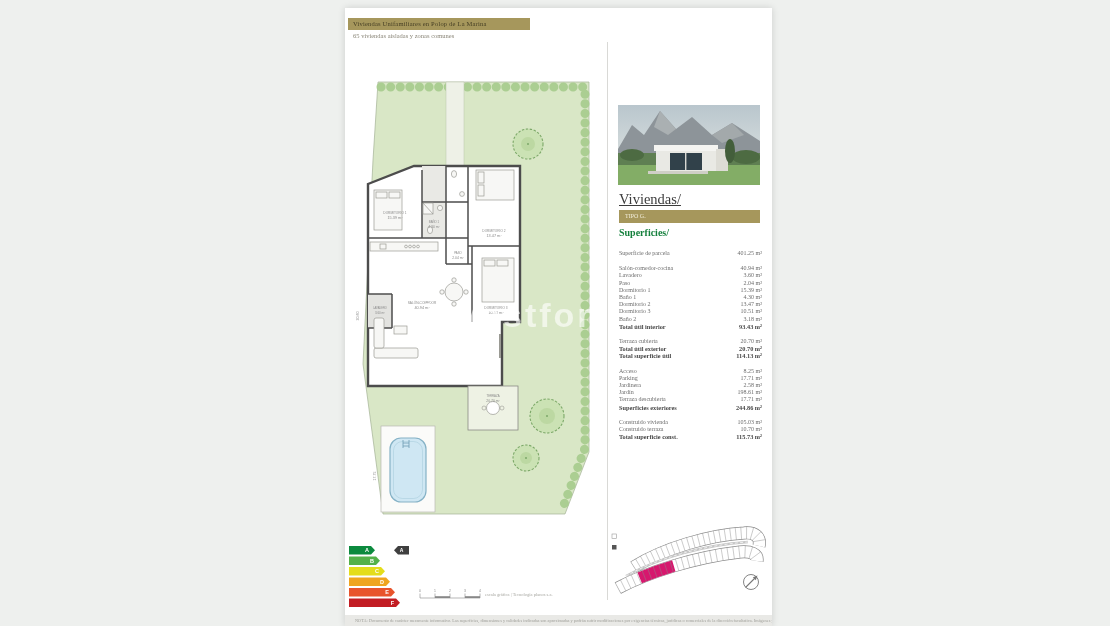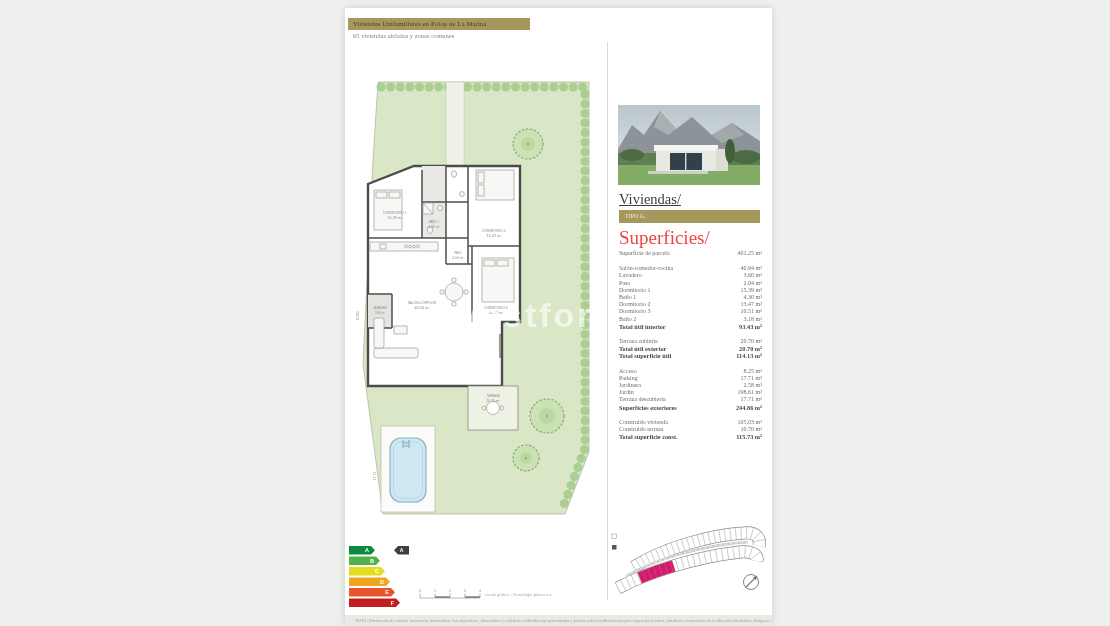--- a/index.html
+++ b/index.html
@@ -17,21 +17,21 @@
   .watermark{position:absolute;left:78px;top:288px;font-family:"Liberation Sans",sans-serif;
              font-weight:bold;font-size:34px;letter-spacing:3px;color:rgba(255,255,255,.62);
              z-index:6;pointer-events:none;}
   
   .divider{position:absolute;left:262px;top:34px;width:1px;height:558px;background:#d9d9d6;}
   
   .photo{position:absolute;left:273px;top:97px;width:142px;height:80px;overflow:hidden;}
   .vtitle{position:absolute;left:274px;top:183px;font-size:14.5px;color:#3c3c3c;text-decoration:underline;}
   .tipo-bar{position:absolute;left:274px;top:202px;width:141px;height:13px;background:#a6975c;
             color:#f3eedb;font-size:6px;line-height:13px;padding-left:6px;box-sizing:border-box;}
-  .stitle{position:absolute;left:274px;top:219px;font-size:19px;color:#ef4444;}
+  .stitle{position:absolute;left:274px;top:219px;font-size:10px;color:#15803d;font-weight:bold;}
   .stable{position:absolute;left:274px;top:242px;width:143px;}
   .trow{display:flex;justify-content:space-between;line-height:7.2px;font-size:6px;color:#6d6d6d;}
   .trow.bold{font-weight:bold;color:#474747;font-size:6.3px;}
   .tgap{height:8px;}
   
   .siteplan{position:absolute;left:263px;top:502px;width:160px;height:92px;}
   
   .energy{position:absolute;left:4px;top:538px;width:64px;}
   .ebar{height:8.6px;margin-bottom:1.9px;display:flex;align-items:center;justify-content:flex-end;
         padding-right:6px;box-sizing:border-box;color:#fff;

